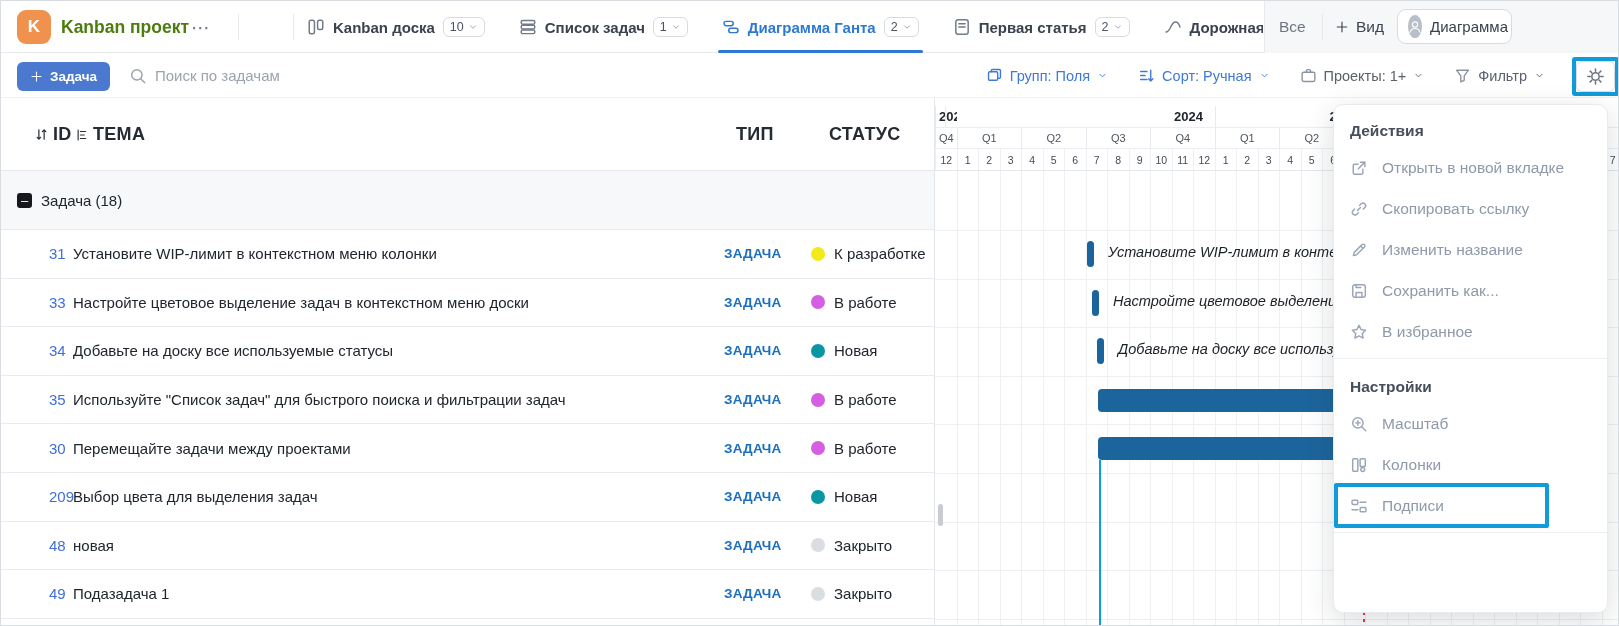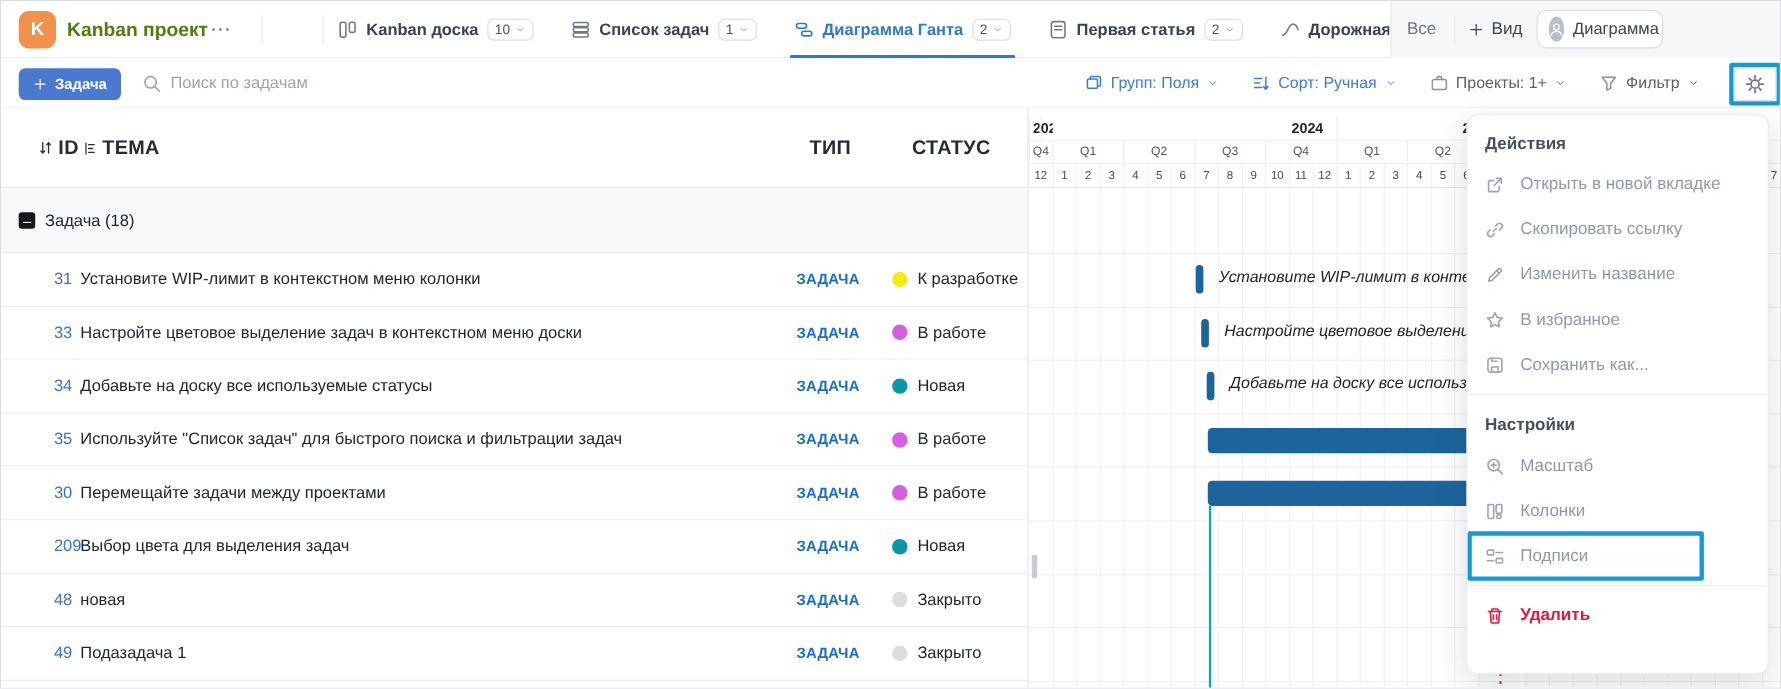--- a/index.html
+++ b/index.html
@@ -514,34 +514,34 @@
           <svg width="18" height="18" viewBox="0 0 16 16" fill="none" stroke="currentColor" stroke-width="1.3" stroke-linecap="round" stroke-linejoin="round">
             <path d="M3 13l.8-2.9 6.9-6.9a1.45 1.45 0 012.1 2.1l-6.9 6.9L3 13z"></path>
             <path d="M9.4 4.5l2 2"></path>
           </svg>
         </span>
         <span>Изменить название</span>
       </div>
       <div class="m-item">
         <span class="micon">
           <svg width="18" height="18" viewBox="0 0 16 16" fill="none" stroke="currentColor" stroke-width="1.3" stroke-linecap="round" stroke-linejoin="round">
-            <path d="M8 2.1l1.8 3.7 4.1.6-3 2.9.7 4.1L8 11.5l-3.6 1.9.7-4.1-3-2.9 4.1-.6L8 2.1z"></path>
-          </svg>
-        </span>
-        <span>В избранное</span>
-      </div>
-      <div class="m-item">
-        <span class="micon">
-          <svg width="18" height="18" viewBox="0 0 16 16" fill="none" stroke="currentColor" stroke-width="1.3" stroke-linecap="round" stroke-linejoin="round">
             <rect x="2.4" y="2.4" width="11.2" height="11.2" rx="2"></rect>
             <path d="M5.4 13.6V9.4h5.2v4.2"></path>
             <path d="M5.4 2.4v2.4h4.2"></path>
           </svg>
         </span>
         <span>Сохранить как...</span>
+      </div>
+      <div class="m-item">
+        <span class="micon">
+          <svg width="18" height="18" viewBox="0 0 16 16" fill="none" stroke="currentColor" stroke-width="1.3" stroke-linecap="round" stroke-linejoin="round">
+            <path d="M8 2.1l1.8 3.7 4.1.6-3 2.9.7 4.1L8 11.5l-3.6 1.9.7-4.1-3-2.9 4.1-.6L8 2.1z"></path>
+          </svg>
+        </span>
+        <span>В избранное</span>
       </div>
       <div class="m-divider"></div>
       <div class="m-header">Настройки</div>
       <div class="m-item">
         <span class="micon">
           <svg width="18" height="18" viewBox="0 0 16 16" fill="none" stroke="currentColor" stroke-width="1.3" stroke-linecap="round" stroke-linejoin="round">
             <circle cx="7" cy="7" r="4.6"></circle>
             <path d="M10.6 10.6L14 14"></path>
             <path d="M7 5v4M5 7h4"></path>
           </svg>
@@ -564,25 +564,14 @@
           <svg width="18" height="18" viewBox="0 0 16 16" fill="none" stroke="currentColor" stroke-width="1.3" stroke-linecap="round" stroke-linejoin="round">
             <rect x="1.8" y="2.8" width="5.2" height="3.8" rx="1"></rect>
             <path d="M9 4.7h5.2"></path>
             <rect x="9" y="9.4" width="5.2" height="3.8" rx="1"></rect>
             <path d="M1.8 11.3H7"></path>
           </svg>
         </span>
         <span>Подписи</span>
       </div>
       <div class="m-divider"></div>
-      <div class="m-item danger">
-        <span class="micon">
-          <svg width="18" height="18" viewBox="0 0 16 16" fill="none" stroke="currentColor" stroke-width="1.3" stroke-linecap="round" stroke-linejoin="round">
-            <path d="M2.8 4.4h10.4"></path>
-            <path d="M5.4 4.4V3.2a.9.9 0 01.9-.9h3.4a.9.9 0 01.9.9v1.2"></path>
-            <path d="M4.3 4.4l.6 8.3a1 1 0 001 .9h4.2a1 1 0 001-.9l.6-8.3"></path>
-            <path d="M6.7 7v4M9.3 7v4"></path>
-          </svg>
-        </span>
-        <span>Удалить</span>
-      </div>
     </div>
 </div>
 
 </body></html>

